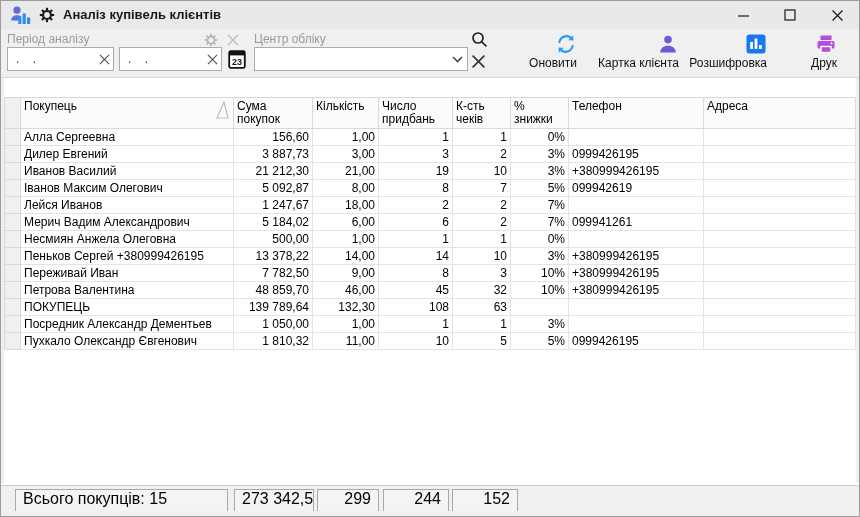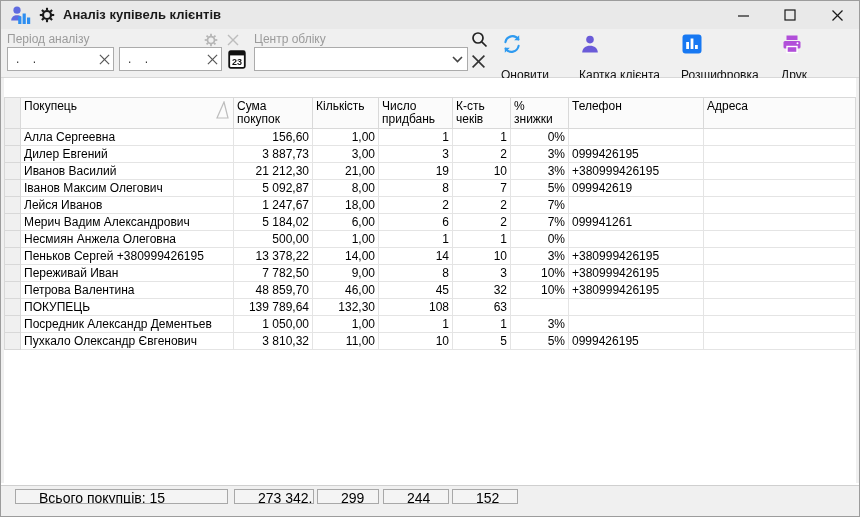--- a/index.html
+++ b/index.html
@@ -16,41 +16,41 @@
   .title-text{position:absolute;left:62px;top:6px;font-size:13px;font-weight:bold;color:#1a1a1a;white-space:nowrap;}
   .wc{position:absolute;top:3px;width:34px;height:22px;display:flex;align-items:center;justify-content:center;cursor:default;}
   .wc-min{left:725px;}.wc-max{left:772px;}.wc-close{left:819px;}
   
   .toolbar{position:absolute;top:28px;left:0;right:0;height:49px;background:#f0f0f0;border-bottom:1px solid #d8d8d8;}
   .lbl{position:absolute;font-size:12px;color:#9b9b9b;white-space:nowrap;}
   .field{position:absolute;background:#fff;border:1px solid #ababab;height:24px;display:flex;align-items:center;}
   .dateval{flex:1;padding-left:8px;font-size:12px;color:#333;letter-spacing:5px;}
   .clear-x{width:18px;display:flex;align-items:center;justify-content:center;}
   .combo-chevron{width:20px;display:flex;align-items:center;justify-content:center;}
-  .tool-btn{position:absolute;top:4px;display:flex;flex-direction:column;align-items:flex-start;gap:13px;cursor:default;}
+  .tool-btn{position:absolute;top:4px;display:flex;flex-direction:column;align-items:flex-end;gap:1px;cursor:default;}
   .tool-btn .tlabel{font-size:12px;color:#111;white-space:nowrap;}
   
   .content{position:absolute;top:77px;left:0;right:0;bottom:33px;background:#ffffff;
     border-left:3px solid #f0f0f0;border-right:3px solid #f0f0f0;}
   table.grid{border-collapse:collapse;table-layout:fixed;width:852px;margin-top:19px;font-size:12px;color:#000;}
   table.grid th{background:#fbfbfb;border:1px solid #d9d9d9;font-weight:normal;text-align:left;
     vertical-align:top;padding:2px 3px;height:26px;line-height:13px;position:relative;overflow:hidden;}
   table.grid th.ind{background:#f0f0f0;padding:0;}
   .sort-ic{position:absolute;right:4px;top:3px;}
   table.grid td{border:1px solid #e4e4e4;padding:0 3px;height:16px;line-height:16px;
     white-space:nowrap;overflow:hidden;}
   table.grid td.ind{background:#f0f0f0;border-color:#d8d8d8;padding:0;}
   table.grid td.num{text-align:right;}
   tr.selected td{border-top:1px dotted #707070;border-bottom:1px dotted #707070;}
   td.ind.sel::after{content:"";display:block;width:0;height:0;margin:4px auto 0 4px;
     border-left:7px solid #1a1a1a;border-top:4px solid transparent;border-bottom:4px solid transparent;}
   
   .statusbar{position:absolute;top:484px;left:0;right:0;height:26px;background:#f0f0f0;border-top:1px solid #cfcfcf;}
-  .sp{position:absolute;top:3px;height:15px;line-height:17px;border:1px solid #a8a8a8;background:#f4f4f4;
-    font-size:14px;color:#000;padding:0 23px;white-space:nowrap;overflow:hidden;}
+  .sp{position:absolute;top:3px;height:27px;line-height:17px;border:1px solid #a8a8a8;background:#f4f4f4;
+    font-size:16px;color:#000;padding:0 7px;white-space:nowrap;overflow:hidden;}
   .sp.num{text-align:right;}
   .p1{left:14px;width:213px;}
   .p2{left:233px;width:80px;}
   .p3{left:316px;width:62px;}
   .p4{left:382px;width:66px;}
   .p5{left:451px;width:66px;}
   .bottomstrip{position:absolute;top:510px;left:0;right:0;bottom:0;background:#f0f0f0;}
 </style>
 </head>
 <body>
@@ -356,21 +356,21 @@
             <td class="num">1,00</td>
             <td class="num">1</td>
             <td class="num">1</td>
             <td class="num">3%</td>
             <td class="phone"></td>
             <td class="addr"></td>
           </tr>
           <tr>
             <td class="ind"></td>
             <td class="buyer">Пухкало Олександр Євгенович</td>
-            <td class="num">3 810,32</td>
+            <td class="num">1 810,32</td>
             <td class="num">11,00</td>
             <td class="num">10</td>
             <td class="num">5</td>
             <td class="num">5%</td>
             <td class="phone">0999426195</td>
             <td class="addr"></td>
           </tr>
         </tbody>
     </table>
   </div>

